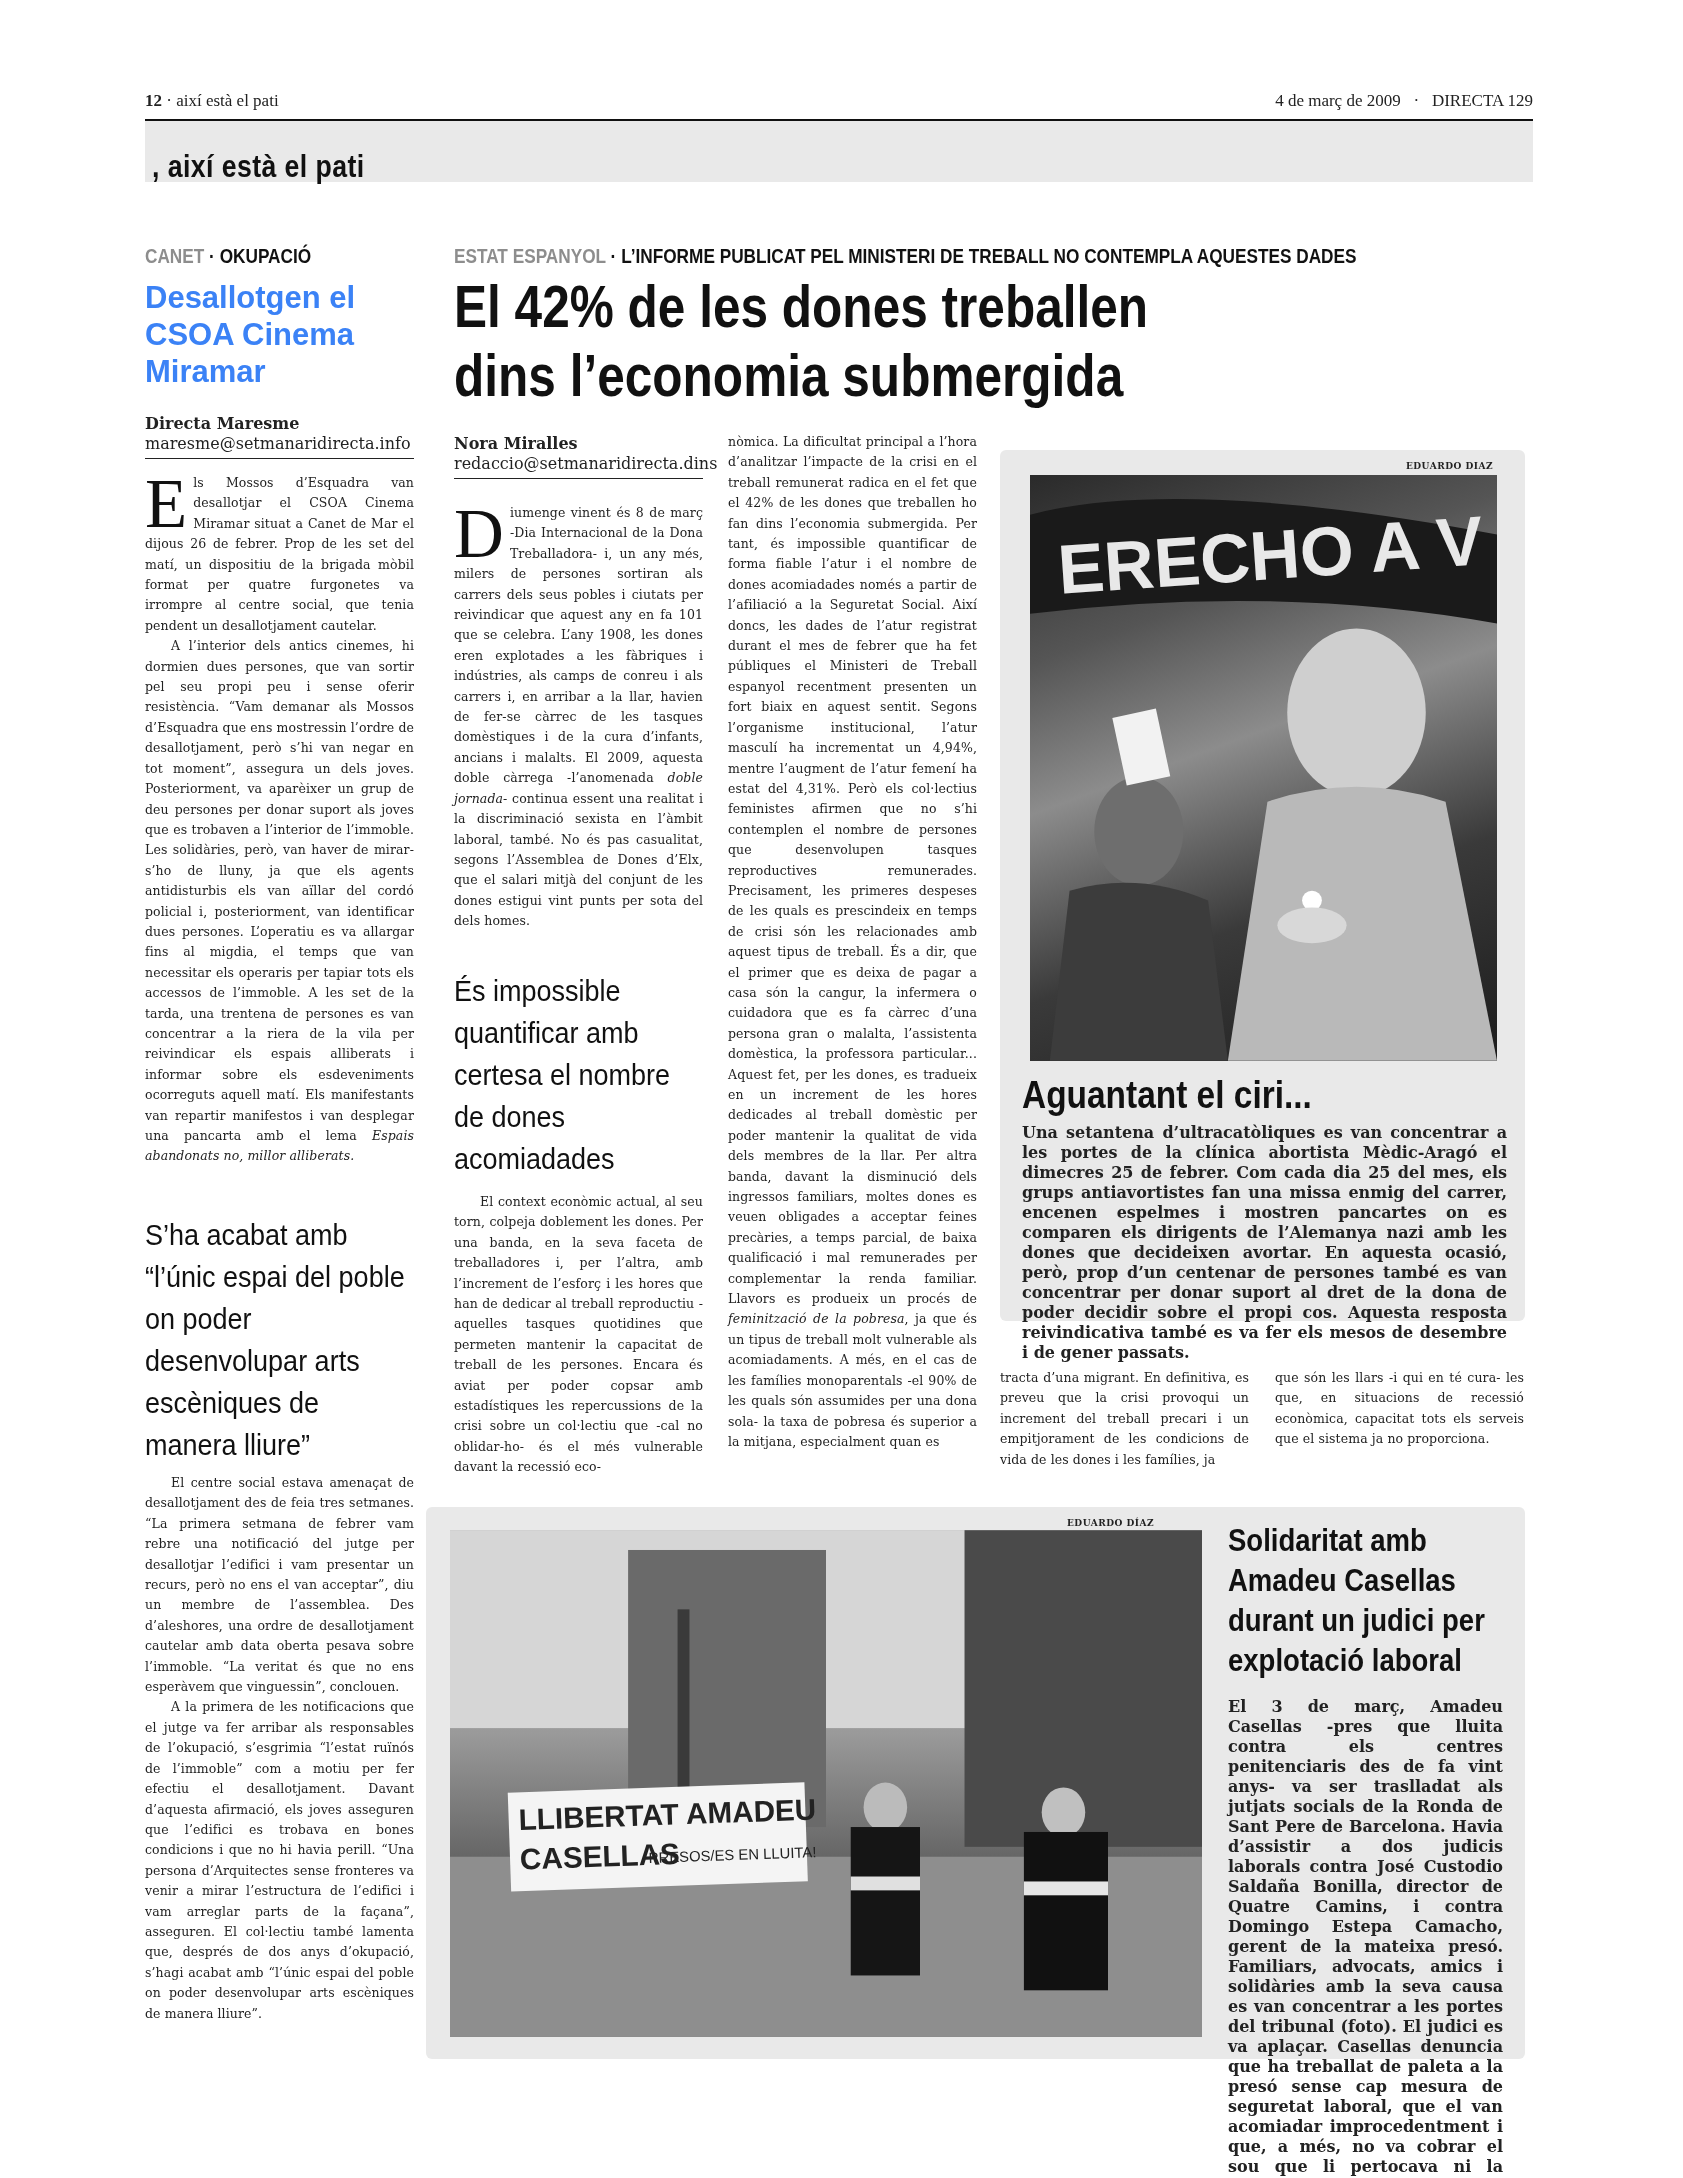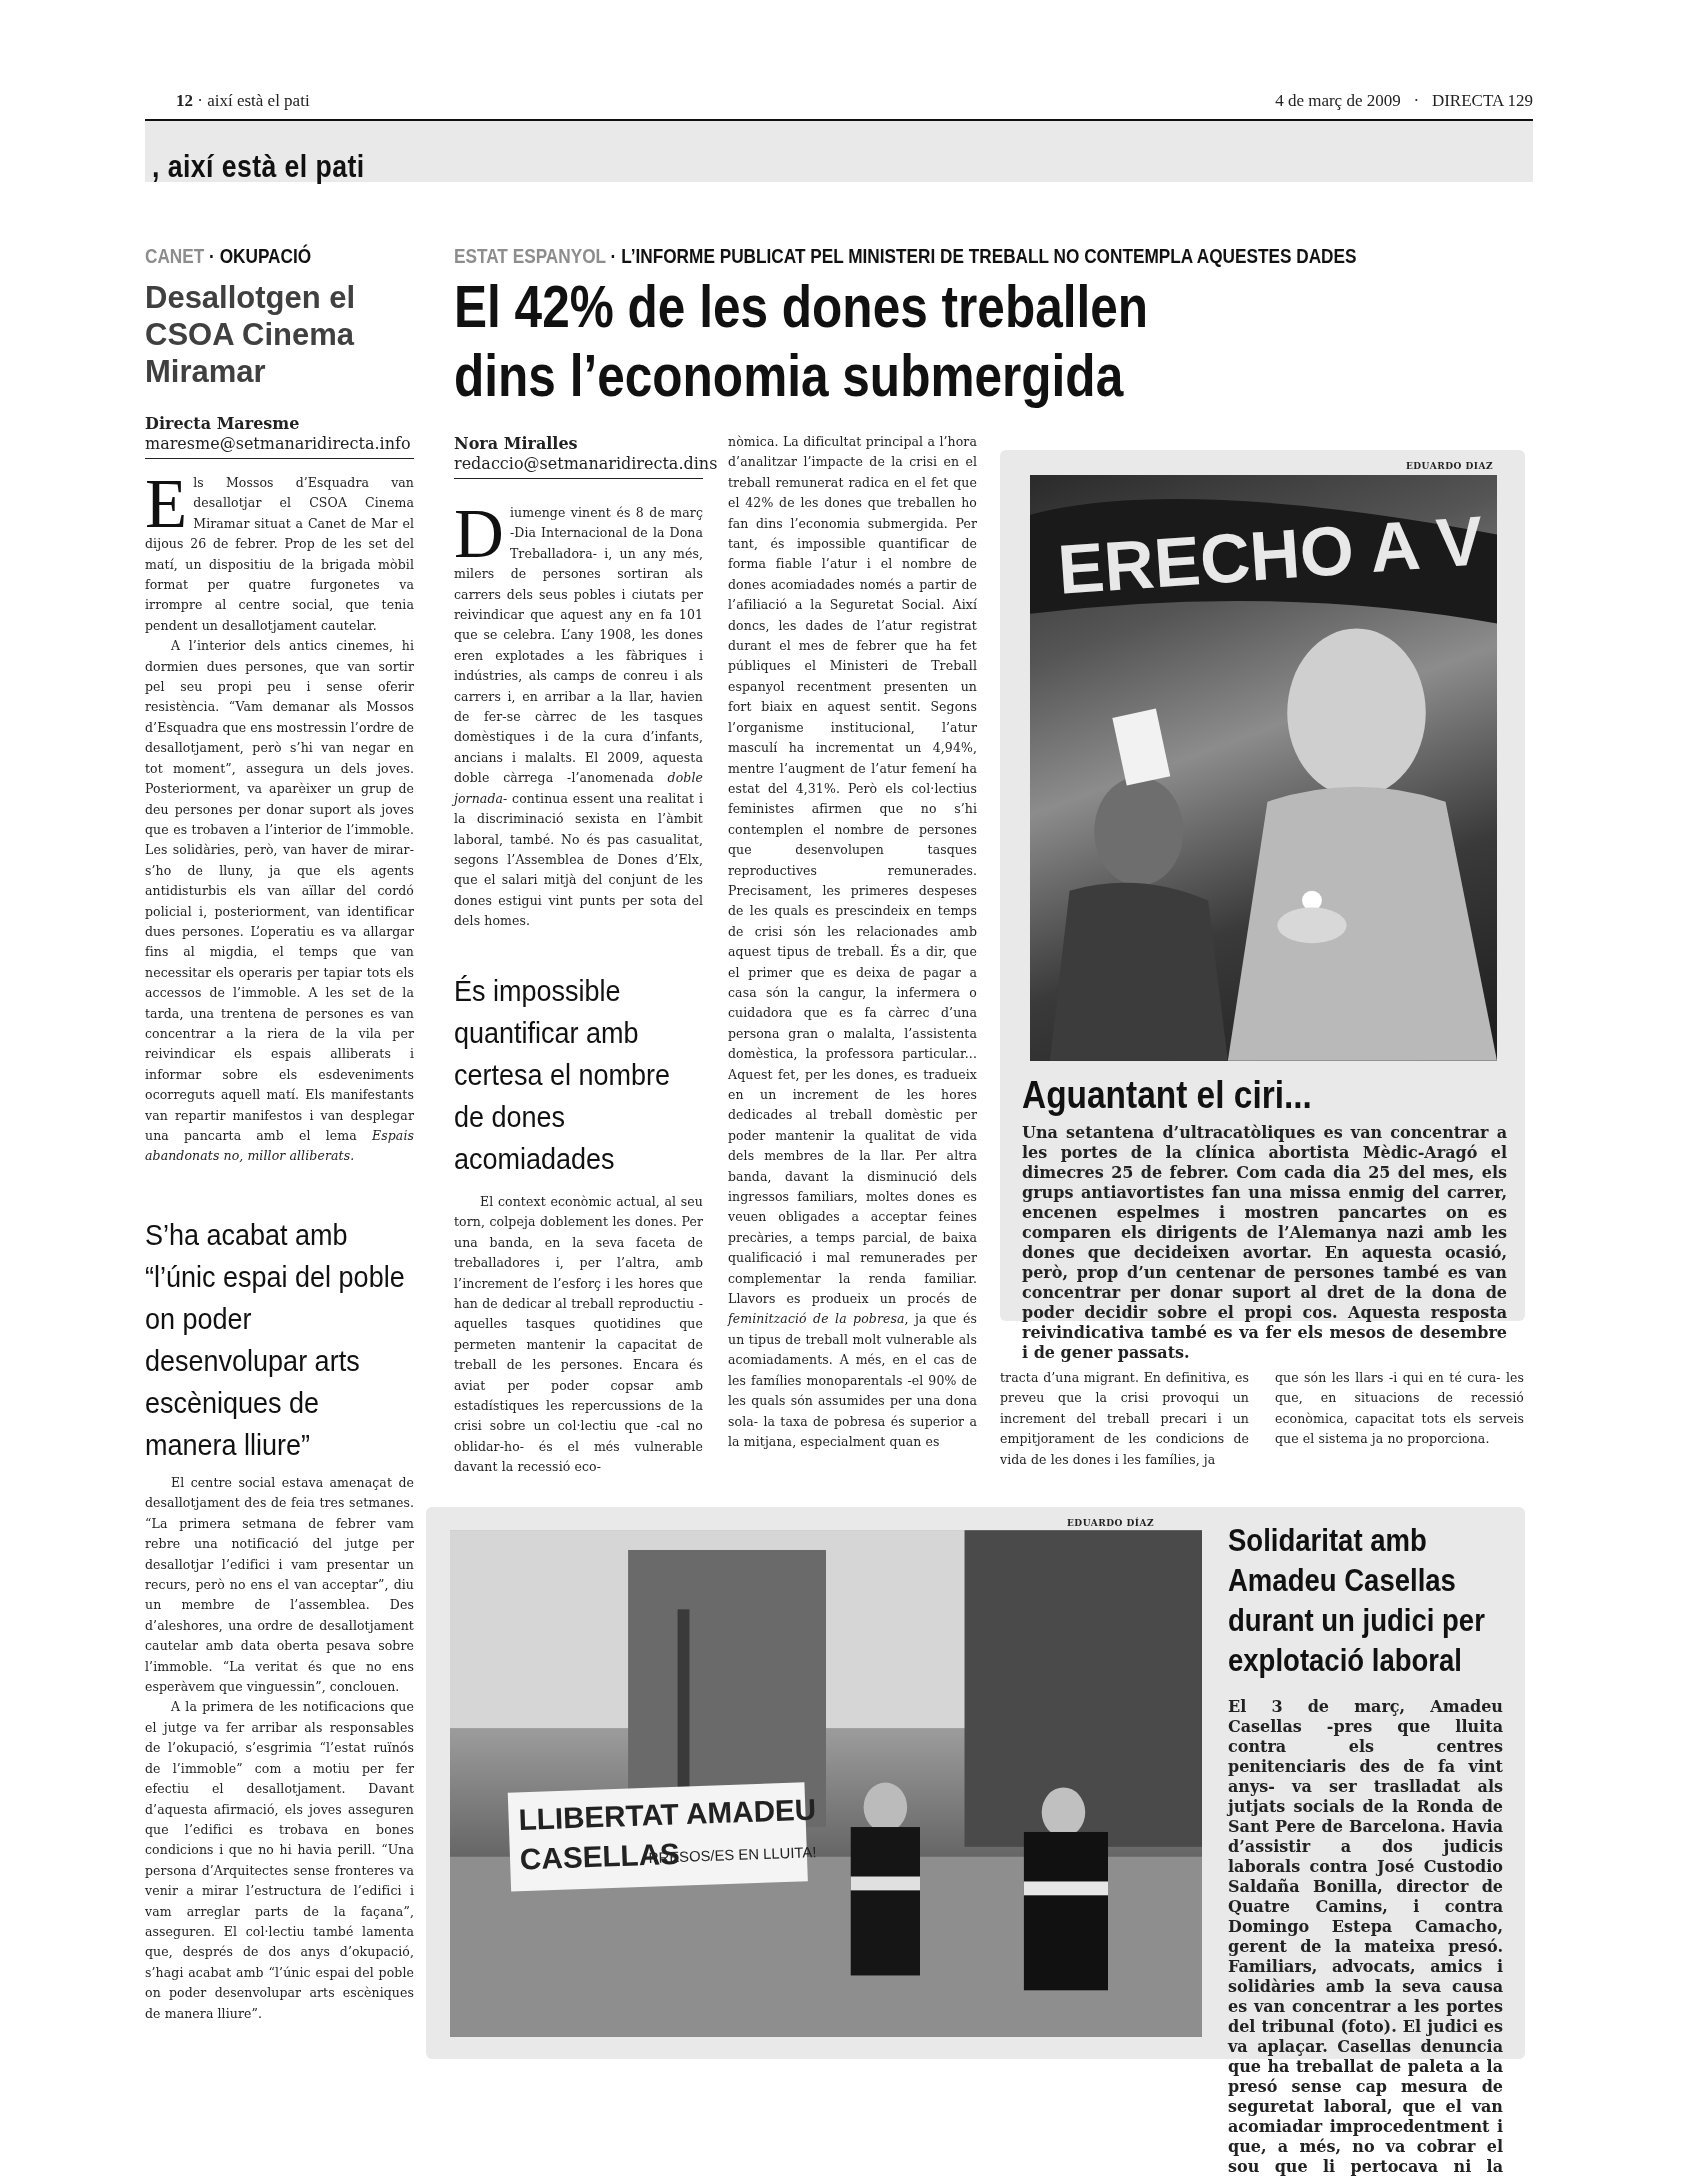--- a/index.html
+++ b/index.html
@@ -3,34 +3,34 @@
 <meta charset="utf-8">
 <style>
   * { box-sizing: border-box; margin: 0; padding: 0; }
   html, body { width: 1683px; height: 2178px; background: #ffffff; overflow: hidden; }
   body { position: relative; font-family: "DejaVu Serif", serif; color: #1a1a1a; }
 
   .abs { position: absolute; }
 
   
   .folio { top: 91px; font-family: "Liberation Serif", serif; font-size: 17px; color: #222; }
-  .folio-left { left: 145px; margin-left: 31px; }
+  .folio-left { left: 145px; }
   .folio-left b { font-weight: bold; }
   .folio-right { right: 150px; }
   .folio-rule { left: 145px; top: 119px; width: 1388px; height: 2px; background: #111; }
 
   .section-band { left: 145px; top: 121px; width: 1388px; height: 61px; background: #e9e9e9; }
   .section-title { left: 152px; top: 149px; font-family: "Liberation Sans", sans-serif; font-weight: bold; font-size: 31px; letter-spacing: 0.5px; transform: scaleX(0.86); transform-origin: left top; color: #111; }
 
   
   .kicker { font-family: "Liberation Sans", sans-serif; font-weight: bold; font-size: 21px; transform: scaleX(0.82); transform-origin: left top; white-space: nowrap; }
   .kicker .grey { color: #8d8d8d; }
   .kicker .dark { color: #111; }
 
-  .hed-small { font-family: "Liberation Sans", sans-serif; font-weight: bold; font-size: 31px; line-height: 37px; color: #404040; }
+  .hed-small { font-family: "Liberation Sans", sans-serif; font-weight: bold; font-size: 31px; line-height: 37px; color: #3b82f6; }
   .hed-main { font-family: "Liberation Sans", sans-serif; font-weight: bold; font-size: 59px; line-height: 69px; color: #111; transform: scaleX(0.84); transform-origin: left top; white-space: nowrap; }
 
   .byline { font-family: "DejaVu Serif", serif; font-size: 16px; line-height: 20px; color: #222; padding-bottom: 4px; border-bottom: 1.5px solid #222; }
   .byline .name { font-weight: bold; }
 
   .body-text { font-family: "DejaVu Serif", serif; font-size: 12.5px; line-height: 20.4px; text-align: justify; hyphens: auto; color: #222; letter-spacing: 0.1px; }
   .body-text p { text-indent: 26px; }
   .body-text p.first { text-indent: 0; }
   .dropcap { float: left; font-family: "Liberation Serif", serif; font-size: 69px; line-height: 57px; margin: 3px 6px 0 0; color: #111; }
 

